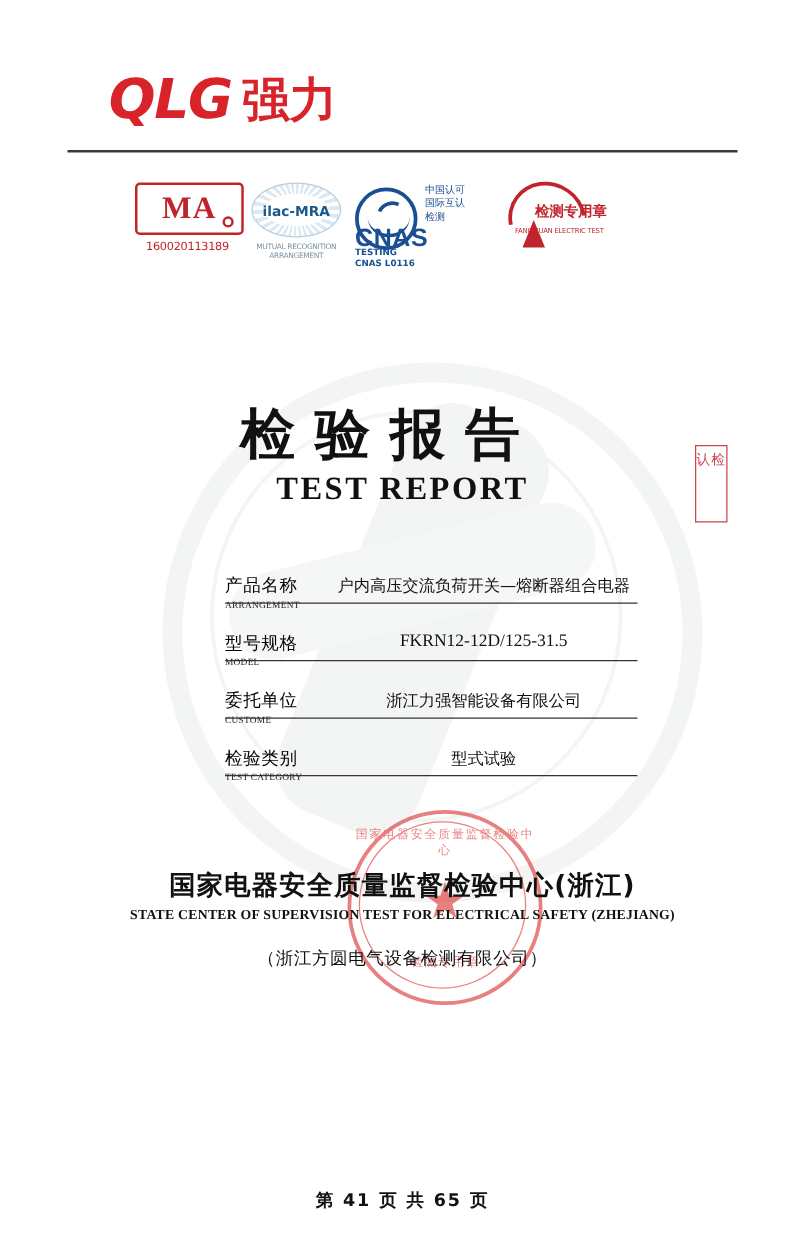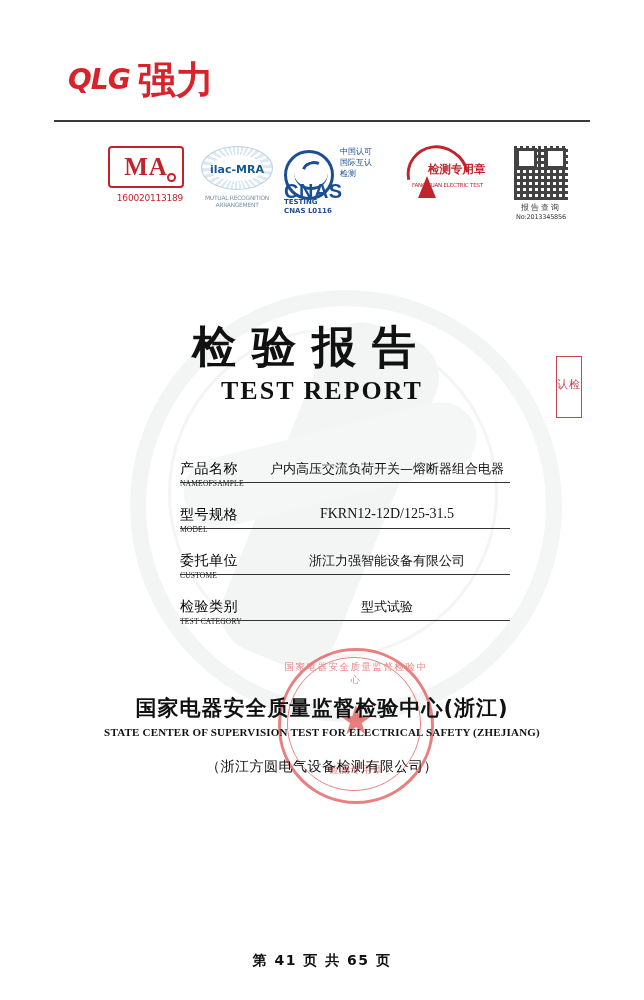--- a/index.html
+++ b/index.html
@@ -28,25 +28,26 @@
     position: absolute;
     left: 68px;
     top: 30px;
     display: flex;
     align-items: center;
     height: 44px;
   }
   .brand-qlg {
     font-family: "DejaVu Sans", sans-serif;
     font-weight: bold;
-    font-size: 28px;
+    font-size: 44px;
     font-style: italic;
     letter-spacing: -1px;
     color: #d8232a;
     line-height: 1;
+    margin-left: 19px;
   }
   .brand-cn {
     font-family: "DejaVu Sans", sans-serif;
     font-weight: bold;
     font-size: 38px;
     color: #d8232a;
     margin-left: 8px;
     line-height: 1;
   }
   .header-rule {
@@ -67,21 +68,21 @@
     height: 80px;
   }
   .mark {
     position: absolute;
     top: 0;
   }
 
   
   .mark-cma { left: 108px; width: 84px; text-align: center; }
   .cma-box {
-    width: 76px;
+    width: 87px;
     height: 42px;
     border: 2px solid #c0242c;
     border-radius: 4px;
     box-sizing: border-box;
     display: flex;
     align-items: center;
     justify-content: center;
     font-family: "Liberation Serif", serif;
     font-weight: bold;
     font-size: 25px;
@@ -337,21 +338,21 @@
     left: 556px;
     top: 356px;
     width: 26px;
     height: 62px;
     border: 1.5px solid #c0242c;
     color: #c0242c;
     font-family: "DejaVu Sans", sans-serif;
     font-size: 11px;
     line-height: 1.15;
     text-align: center;
-    padding-top: 22px;
+    padding-top: 5px;
     box-sizing: border-box;
     letter-spacing: 1px;
     opacity: 0.85;
   }
 
   
   .fields {
     position: absolute;
     left: 180px;
     top: 460px;
@@ -548,46 +549,41 @@
 
   <div class="mark mark-fy">
     <div class="fy-wrap">
       <div class="fy-arc"></div>
       <div class="fy-tri"></div>
       <div class="fy-text">检测专用章</div>
       <div class="fy-en">FANG YUAN ELECTRIC TEST</div>
     </div>
   </div>
 
-  <div class="mark mark-qr">
-    <div class="qr-img"></div>
-    <div class="qr-caption-cn">报告查询</div>
-    <div class="qr-caption-no">No:2013345856</div>
-  </div>
 
 </div>
 
 <div class="watermark">
   <div class="wm-ring"></div>
   <div class="wm-ring2"></div>
   <div class="wm-slash"></div>
   <div class="wm-slash2"></div>
 </div>
 
 <div class="title-cn">检验报告</div>
 <div class="title-en">TEST REPORT</div>
 
 <div class="side-seal">认检</div>
 
 <div class="fields">
 
   <div class="field-row">
     <div class="field-label">
       <span class="field-label-cn">产品名称</span>
-      <span class="field-label-en">NAMEOFSAMPLE</span>
+      <span class="field-label-en">ARRANGEMENT</span>
     </div>
     <div class="field-value">户内高压交流负荷开关—熔断器组合电器</div>
     <div class="field-underline"></div>
   </div>
 
   <div class="field-row">
     <div class="field-label">
       <span class="field-label-cn">型号规格</span>
       <span class="field-label-en">MODEL</span>
     </div>

